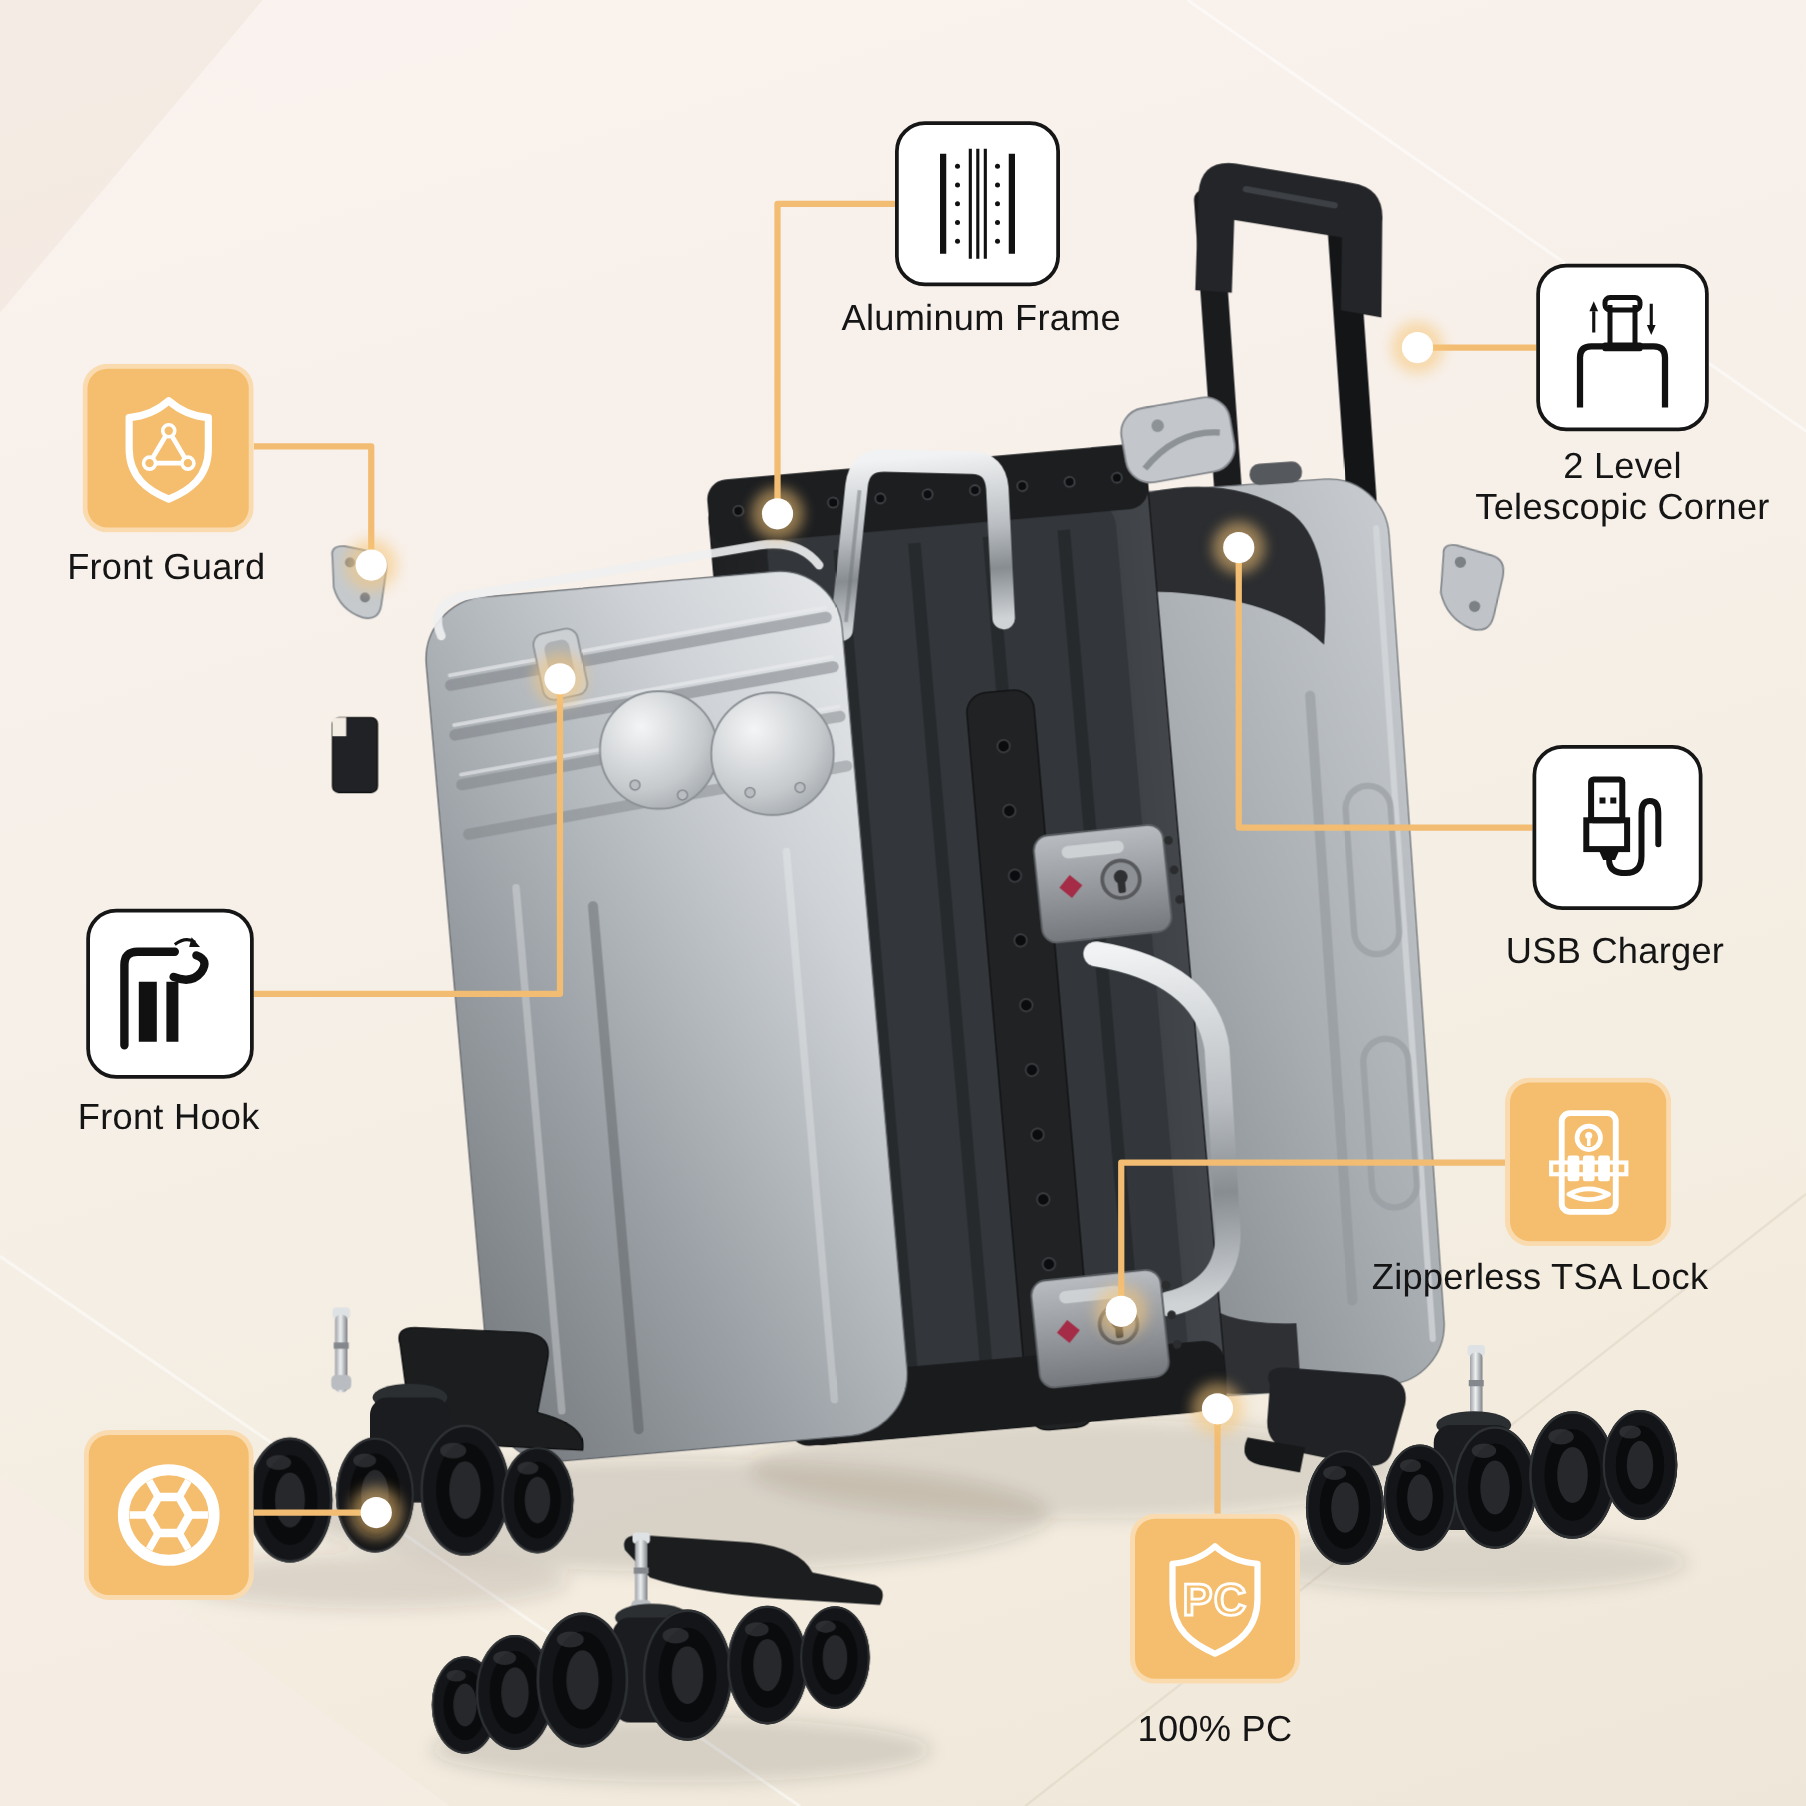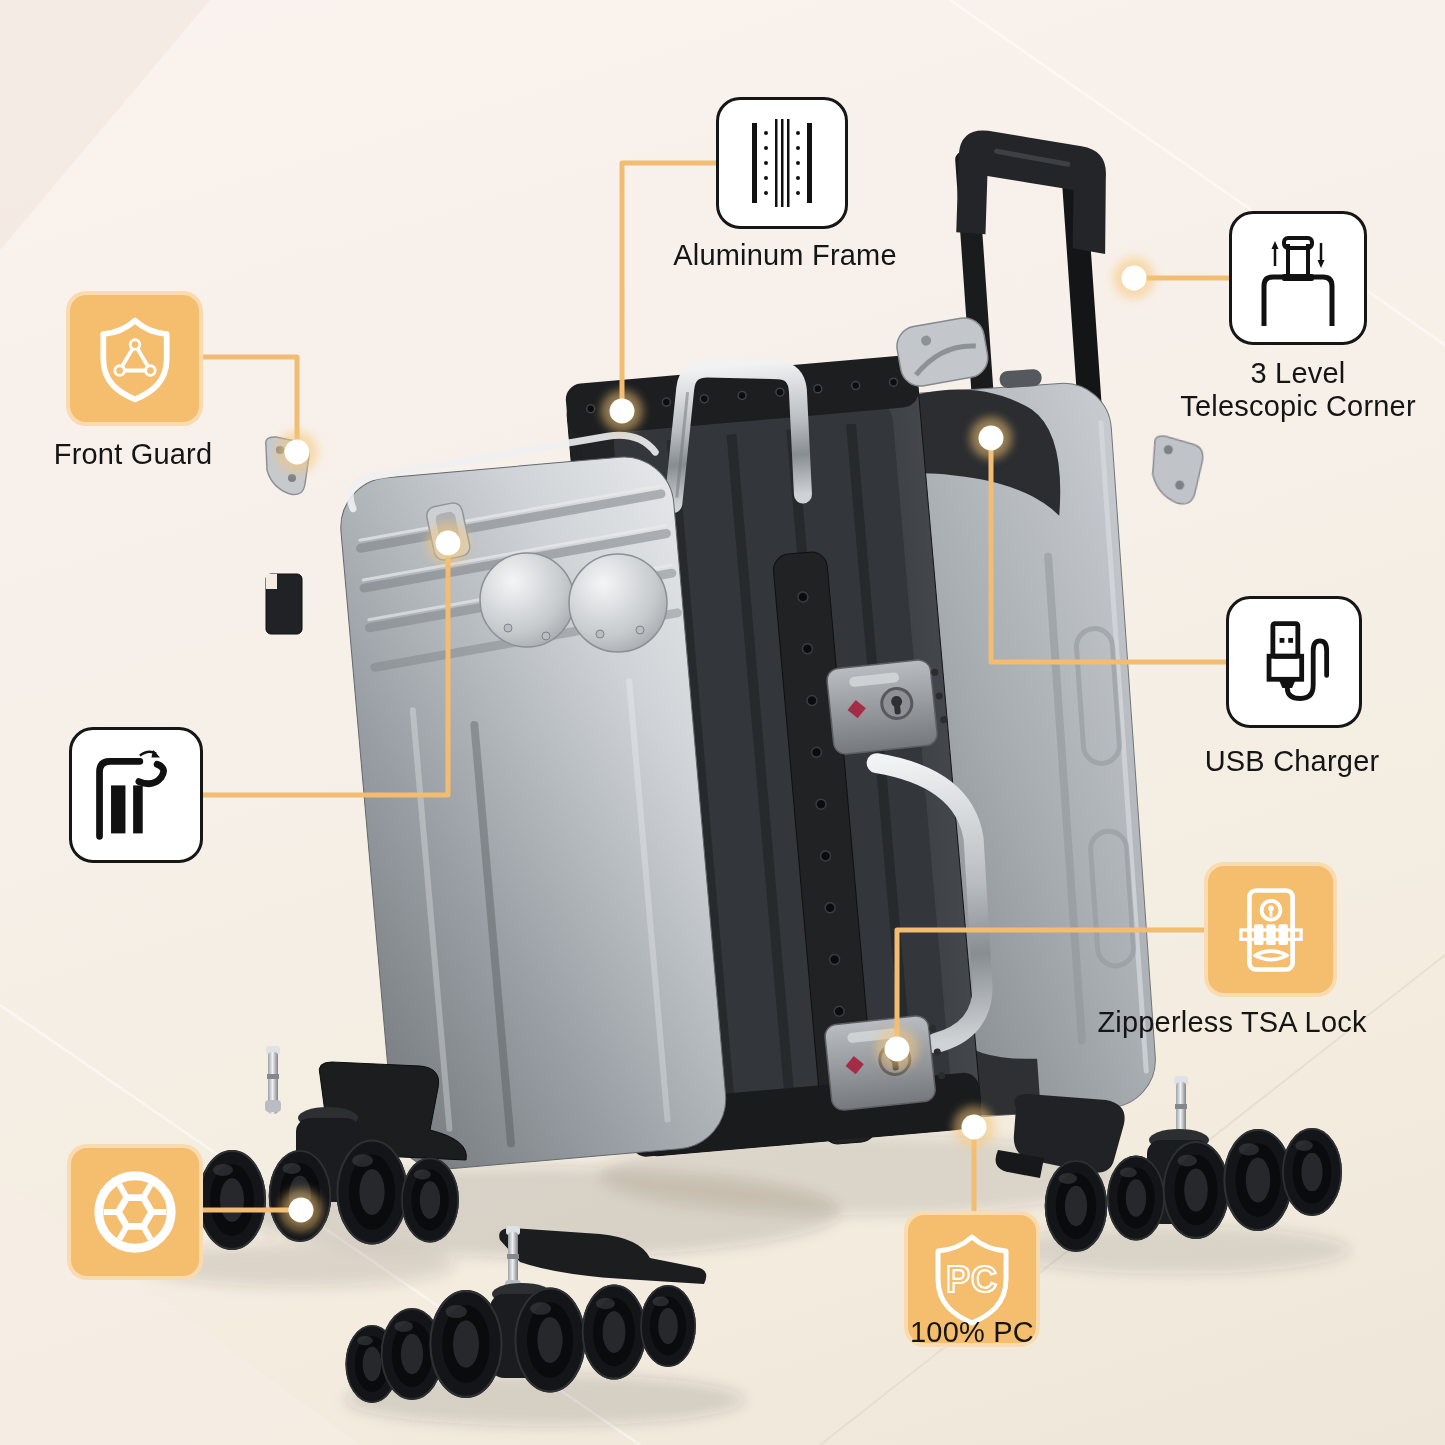--- a/index.html
+++ b/index.html
@@ -30,21 +30,21 @@
   .cb-pc{left:904px;top:1211px;width:136px;height:136px;}
   .callout-label{position:absolute;z-index:3;text-align:center;font-weight:400;font-size:29px;line-height:1.15;
     color:var(--text);letter-spacing:0.2px;}
   .lb-aluminum{left:620px;top:239px;width:330px;}
   .lb-telescopic{left:1138px;top:357px;width:320px;}
   .lb-corner{left:3px;top:438px;width:260px;}
   .lb-fronthook{left:5px;top:878px;width:260px;}
   .lb-usb{left:1132px;top:745px;width:320px;}
   .lb-tsa{left:1072px;top:1006px;width:320px;}
   .lb-wheel{left:1px;top:1290px;width:270px;}
-  .lb-pc{left:812px;top:1316px;width:320px;}
+  .lb-pc{left:812px;top:1368px;width:320px;}
 </style>
 </head>
 <body>
 
 <div class="stage">
 
   <svg class="layer scene" viewBox="0 0 1445 1445">
     <defs>
       <linearGradient id="gradL" x1="0" y1="1" x2="1" y2="0">
         <stop offset="0" stop-color="#74787d"></stop>
@@ -422,21 +422,22 @@
 
   <div class="callout-box orange cb-pc">
     <svg width="100" height="100" viewBox="0 0 100 100">
       <path d="M50 8 C 60 17 70 21 84 22 L 84 50 C 84 75 68 86 50 94 C 32 86 16 75 16 50 L 16 22 C 30 21 40 17 50 8 Z" stroke="#fff" stroke-width="5" fill="none" stroke-linejoin="round"></path>
       <text x="50" y="63" text-anchor="middle" font-size="36" font-weight="bold" fill="none" stroke="#fff" stroke-width="2.2" letter-spacing="1">PC</text>
     </svg>
   </div>
 
   <div class="callout-label lb-aluminum">Aluminum Frame</div>
   <div class="callout-label lb-telescopic">
-    <span>3 Level</span><br>
+    <span>2 Level</span><br>
     <span>Telescopic Corner</span>
   </div>
   <div class="callout-label lb-corner">Front Guard</div>
+  <div class="callout-label lb-fronthook">Front Hook</div>
   <div class="callout-label lb-usb">USB Charger</div>
   <div class="callout-label lb-tsa">Zipperless TSA Lock</div>
   <div class="callout-label lb-pc">100% PC</div>
 
 </div>
 
 </body></html>

